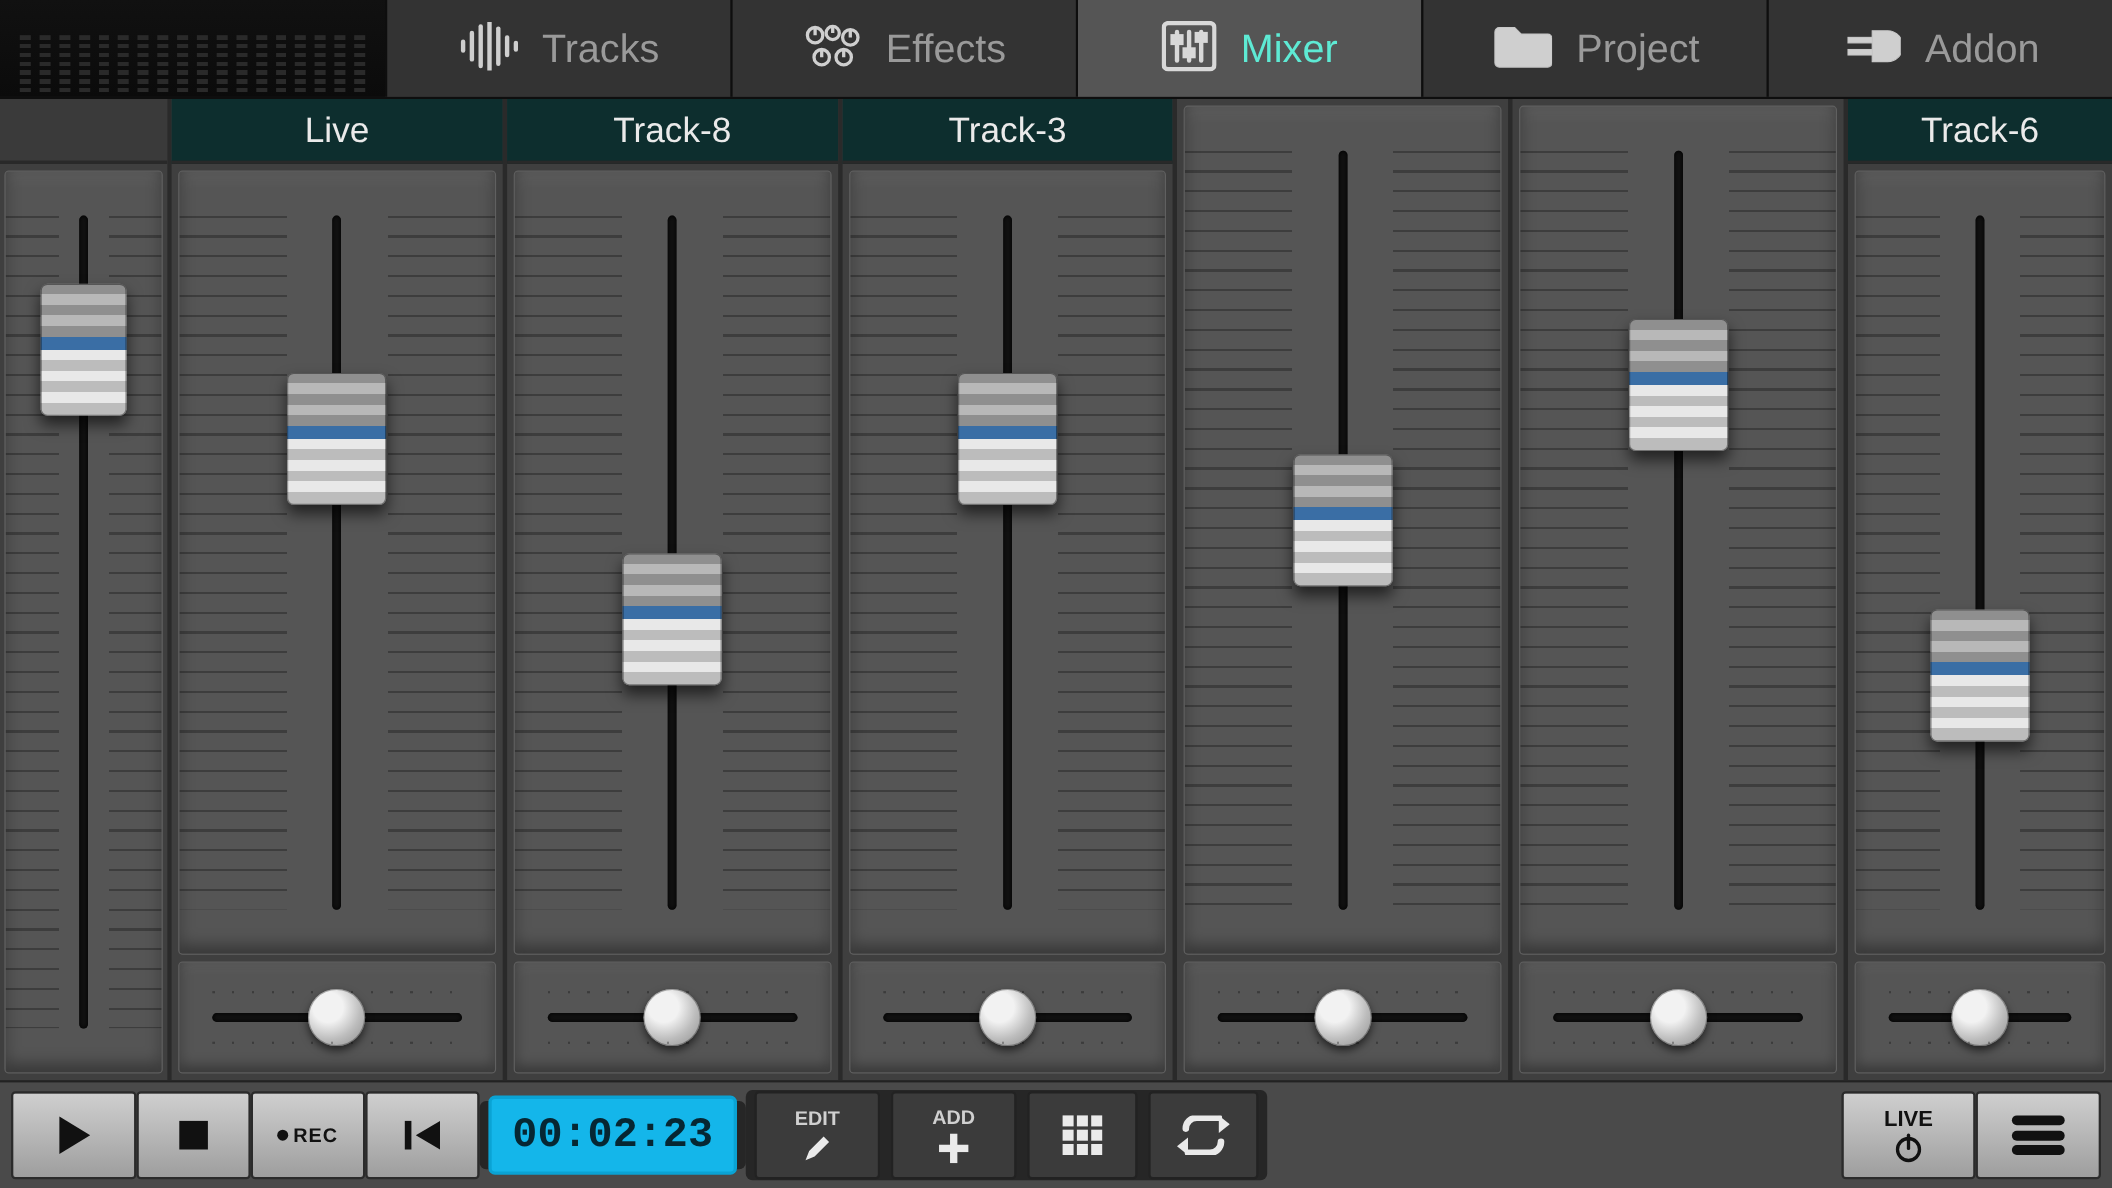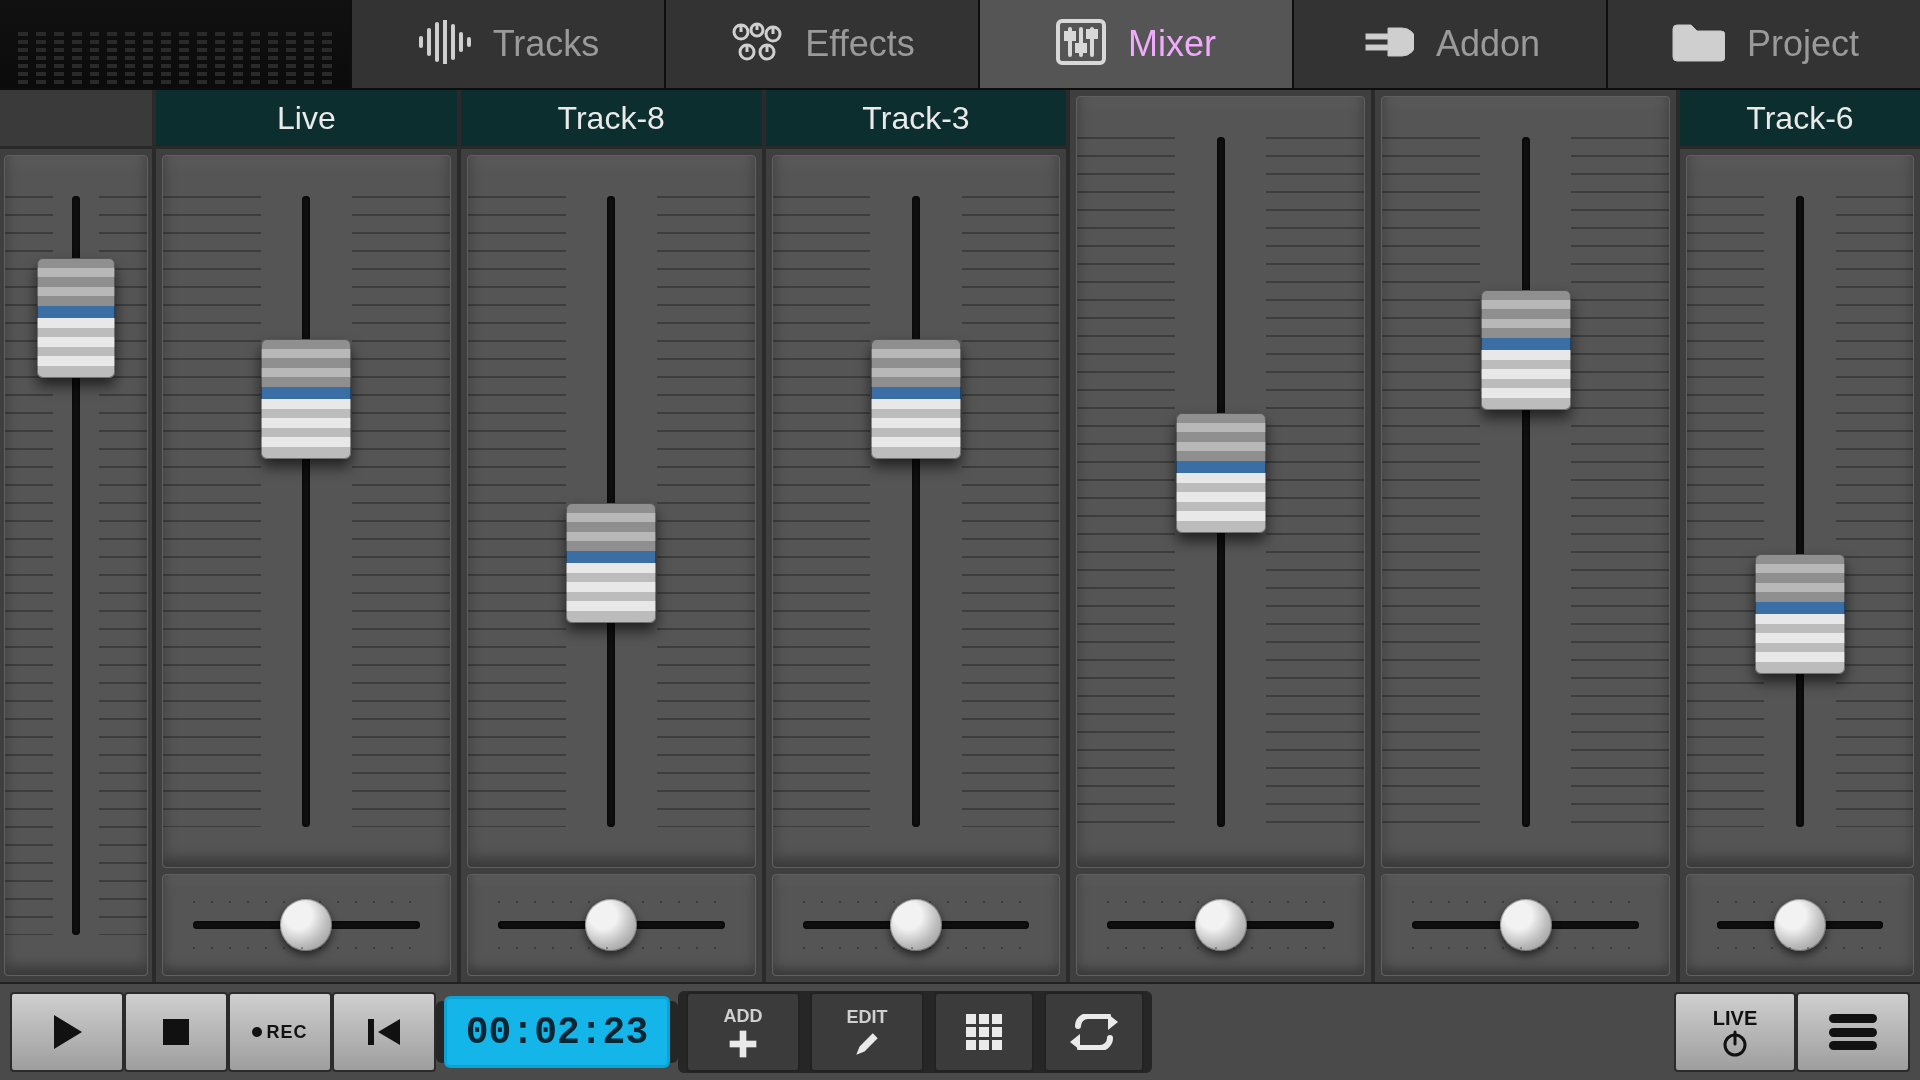--- a/index.html
+++ b/index.html
@@ -8,21 +8,21 @@
   
   .topbar{height:88px;display:flex;background:#1f1f1f;border-bottom:2px solid #0e0e0e;}
   .vu-meter{width:350px;height:100%;background:linear-gradient(to bottom,#111 0%,#0b0b0b 100%);display:flex;align-items:flex-end;padding:10px 18px 4px;box-sizing:border-box;gap:8px;}
   .vu-bar{flex:1;height:70%;background:repeating-linear-gradient(to bottom,#2a2a2a 0 4px,transparent 4px 8px);}
   .nav-tabs{flex:1;display:flex;}
   .nav-tab{flex:1;display:flex;align-items:center;justify-content:center;gap:22px;border-left:2px solid #0e0e0e;cursor:pointer;}
   .nav-tab.active{background:#555;}
   .nav-tab.inactive{background:#333;}
   .nav-tab .lbl{font-size:36px;color:#9a9a9a;}
   .nav-tab svg{stroke:#c8c8c8;fill:#c8c8c8;}
-  .nav-tab.active .lbl{color:#f0abfc;}
+  .nav-tab.active .lbl{color:#5eead4;}
 
   
   .mixer-area{flex:1;display:flex;background:#3f3f3f;}
   .master-col{width:152px;display:flex;flex-direction:column;}
   .track-scroll{flex:1;display:flex;overflow:hidden;}
   .track-col{min-width:300px;flex:1;display:flex;flex-direction:column;border-left:4px solid #2a2a2a;}
   .track-col:last-child{min-width:240px;flex:0 0 238px;}
 
   .track-name{height:56px;background:#0d2e2e;display:flex;align-items:center;justify-content:center;font-size:32px;color:#eaeaea;border-bottom:3px solid #292929;}
   .master-col .master-spacer{height:56px;background:#3a3a3a;border-bottom:3px solid #292929;}
@@ -151,37 +151,37 @@
                 <rect x="21" y="26" width="8" height="6"></rect>
             <line x1="36" y1="10" x2="36" y2="36"></line>
                 <rect x="32" y="12" width="8" height="6"></rect>
           </g>
             </svg>
         </span>
         <span class="lbl">Mixer</span>
       </div>
       <div class="nav-tab inactive">
         <span>
+          <svg width="56" height="42" viewBox="0 0 56 42">
+              <path fill="#cfcfcf" d="M4 8 a4 4 0 0 1 4-4 h14 l6 6 h24 a4 4 0 0 1 4 4 v22 a4 4 0 0 1 -4 4 H8 a4 4 0 0 1 -4-4 z"></path>
+            </svg>
+        </span>
+        <span class="lbl">Project</span>
+      </div>
+      <div class="nav-tab inactive">
+        <span>
           <svg width="54" height="40" viewBox="0 0 54 40">
               <g fill="#cfcfcf">
             <path d="M28 6 h14 a10 10 0 0 1 0 28 h-14 z"></path>
             <rect x="6" y="12" width="22" height="5"></rect>
                 <rect x="6" y="23" width="22" height="5"></rect>
           </g>
             </svg>
         </span>
         <span class="lbl">Addon</span>
-      </div>
-      <div class="nav-tab inactive">
-        <span>
-          <svg width="56" height="42" viewBox="0 0 56 42">
-              <path fill="#cfcfcf" d="M4 8 a4 4 0 0 1 4-4 h14 l6 6 h24 a4 4 0 0 1 4 4 v22 a4 4 0 0 1 -4 4 H8 a4 4 0 0 1 -4-4 z"></path>
-            </svg>
-        </span>
-        <span class="lbl">Project</span>
       </div>
     </div>
   </div>
 
   <div class="mixer-area">
     <div class="master-col">
       <div class="master-spacer"></div>
       <div class="fader-box">
         <div class="ticks"></div>
           <div class="slot"></div>
@@ -285,30 +285,30 @@
           <polygon points="34,4 12,17 34,30"></polygon>
         </svg>
     </div>
 
     <div class="timecode-wrap">
       <div class="timecode">00:02:23</div>
     </div>
 
     <div class="dark-wrap">
       <div class="t-btn dark">
+        <span class="mini-lbl">EDIT</span>
+        <svg width="34" height="28" viewBox="0 0 34 34">
+            <path d="M4 30 l4-10 16-16 6 6 -16 16 -10 4z M24 4 l6 6"></path>
+          </svg>
+      </div>
+      <div class="t-btn dark">
         <span class="mini-lbl">ADD</span>
         <svg width="36" height="30" viewBox="0 0 36 36">
             <rect x="14" y="2" width="8" height="32"></rect>
             <rect x="2" y="14" width="32" height="8"></rect>
-          </svg>
-      </div>
-      <div class="t-btn dark">
-        <span class="mini-lbl">EDIT</span>
-        <svg width="34" height="28" viewBox="0 0 34 34">
-            <path d="M4 30 l4-10 16-16 6 6 -16 16 -10 4z M24 4 l6 6"></path>
           </svg>
       </div>
       <div class="t-btn dark" style="width:96px">
         <svg width="40" height="40" viewBox="0 0 40 40">
             <g fill="#eaeaea">
           <rect x="2" y="2" width="10" height="10"></rect>
               <rect x="15" y="2" width="10" height="10"></rect>
               <rect x="28" y="2" width="10" height="10"></rect>
           <rect x="2" y="15" width="10" height="10"></rect>
               <rect x="15" y="15" width="10" height="10"></rect>

